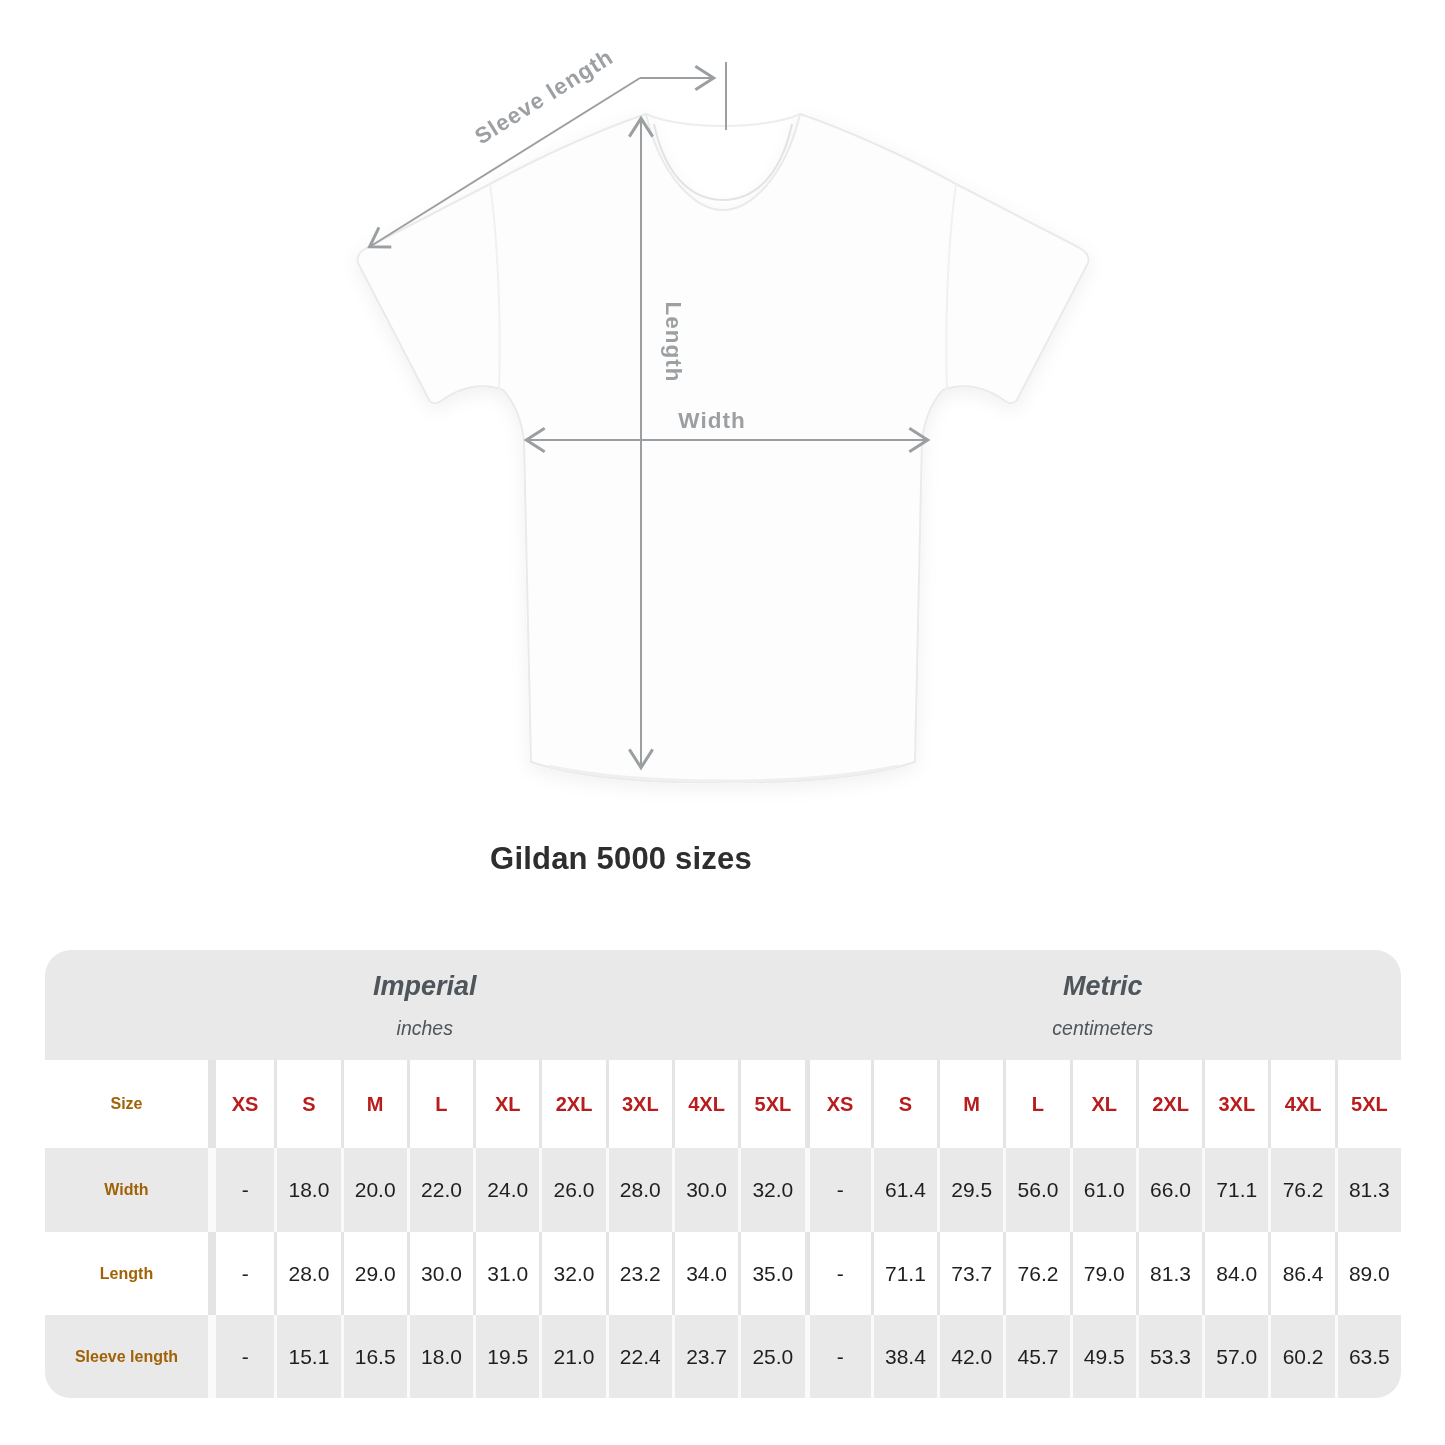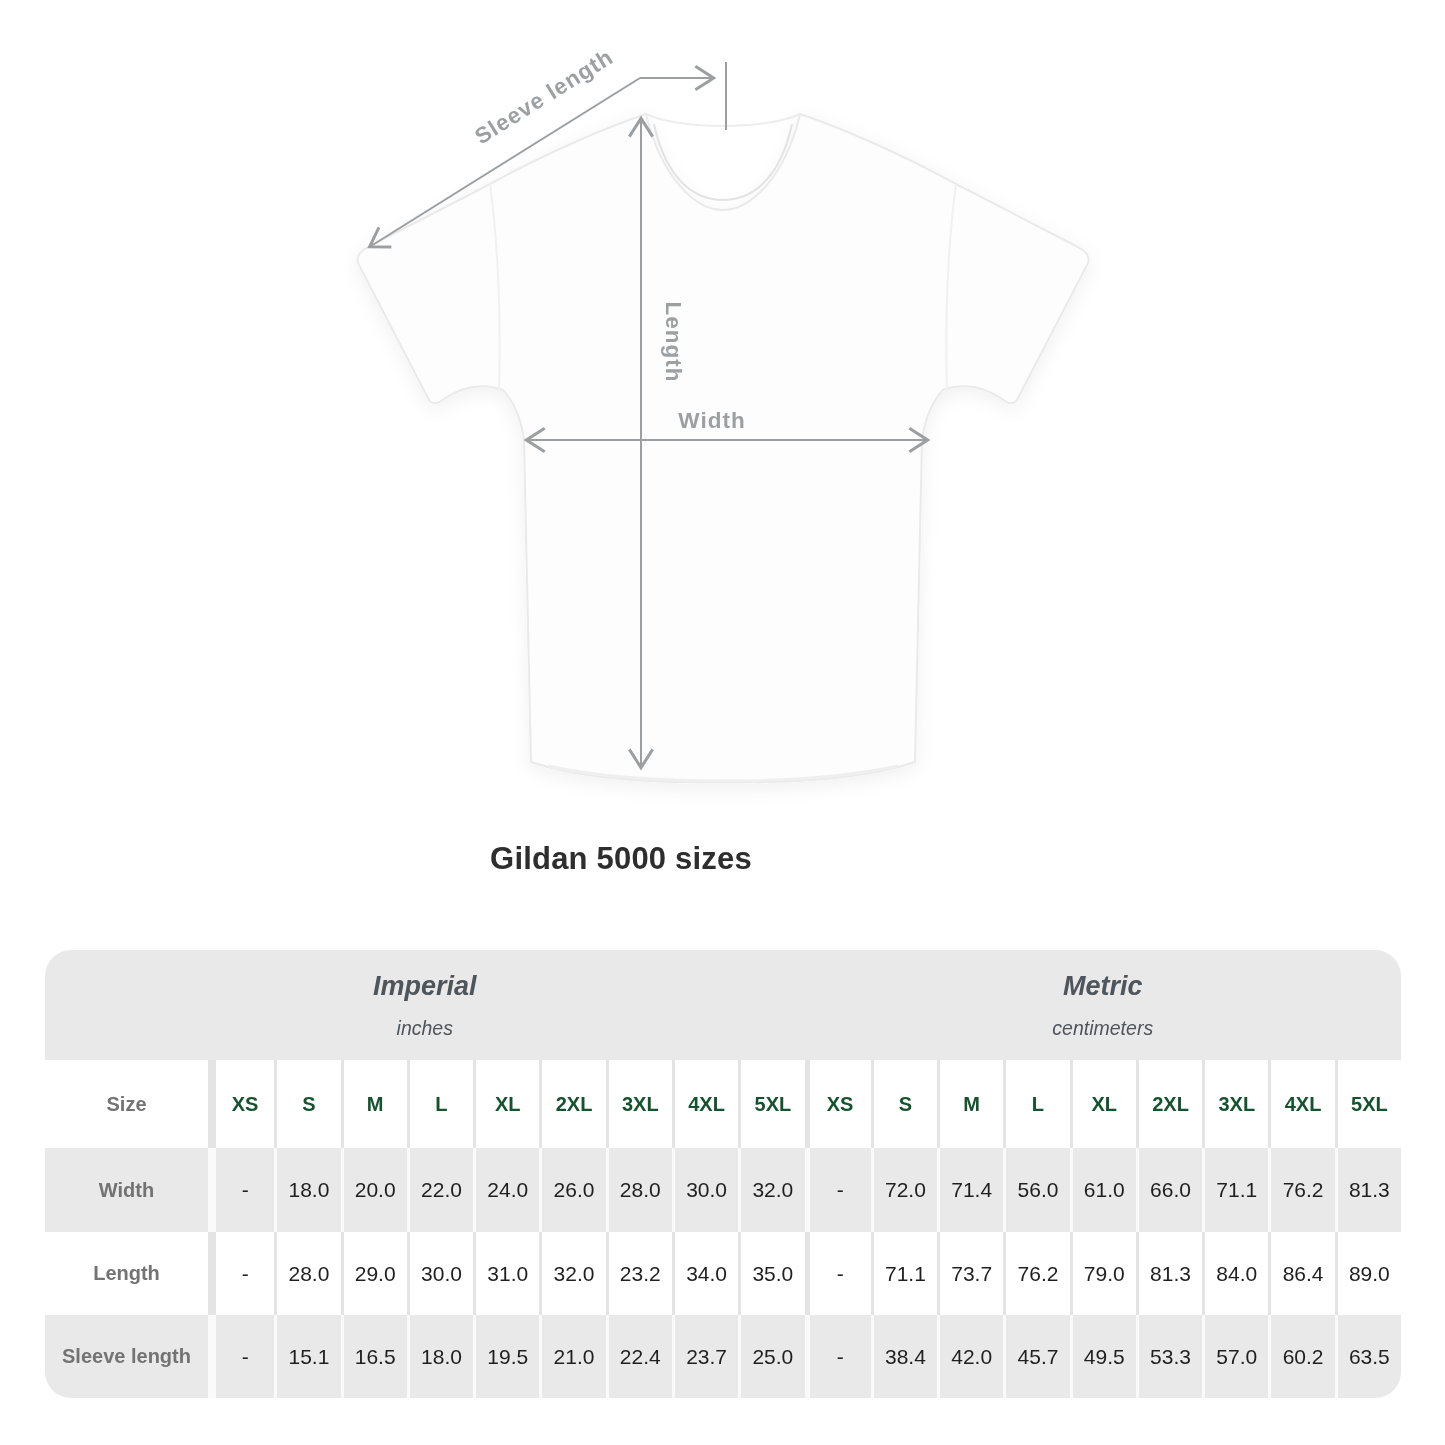--- a/index.html
+++ b/index.html
@@ -26,22 +26,22 @@
         align-items:center;justify-content:center;}
   .band-left{grid-column:1 / 11;}
   .band-right{grid-column:11 / 20;}
   .band-title{font-weight:bold;font-style:italic;font-size:27px;color:#4e555b;}
   .band-unit{font-style:italic;font-size:19.5px;color:#4e555b;margin-top:15px;}
 
   .cell{display:flex;align-items:center;justify-content:center;
         border-left:3px solid var(--sep);}
   .row-white{--sep:#e4e4e4;background:#ffffff;}
   .row-gray{--sep:#fafafa;background:#e9e9e9;}
-  .label{border-left:none;font-weight:bold;font-size:20px;color:#737373;}
-  .head{font-weight:bold;font-size:20px;color:#14532d;}
+  .label{border-left:none;font-weight:bold;font-size:16px;color:#a16207;}
+  .head{font-weight:bold;font-size:20px;color:#b91c1c;}
   .val{font-size:21px;color:#1f1f1f;}
   .sep-wide{border-left-width:8px;}
   .sep-mid{border-left-width:5px;}
 </style>
 </head>
 <body>
 
 <div class="page">
 
   <svg class="diagram" viewBox="0 0 1445 830">
@@ -134,22 +134,22 @@
       <div class="cell val row-gray sep-wide">-</div>
       <div class="cell val row-gray">18.0</div>
       <div class="cell val row-gray">20.0</div>
       <div class="cell val row-gray">22.0</div>
       <div class="cell val row-gray">24.0</div>
       <div class="cell val row-gray">26.0</div>
       <div class="cell val row-gray">28.0</div>
       <div class="cell val row-gray">30.0</div>
       <div class="cell val row-gray">32.0</div>
       <div class="cell val row-gray sep-mid">-</div>
-      <div class="cell val row-gray">72.0</div>
-      <div class="cell val row-gray">71.4</div>
+      <div class="cell val row-gray">61.4</div>
+      <div class="cell val row-gray">29.5</div>
       <div class="cell val row-gray">56.0</div>
       <div class="cell val row-gray">61.0</div>
       <div class="cell val row-gray">66.0</div>
       <div class="cell val row-gray">71.1</div>
       <div class="cell val row-gray">76.2</div>
       <div class="cell val row-gray">81.3</div>
       <div class="cell label row-white">Length</div>
       <div class="cell val row-white sep-wide">-</div>
       <div class="cell val row-white">28.0</div>
       <div class="cell val row-white">29.0</div>

